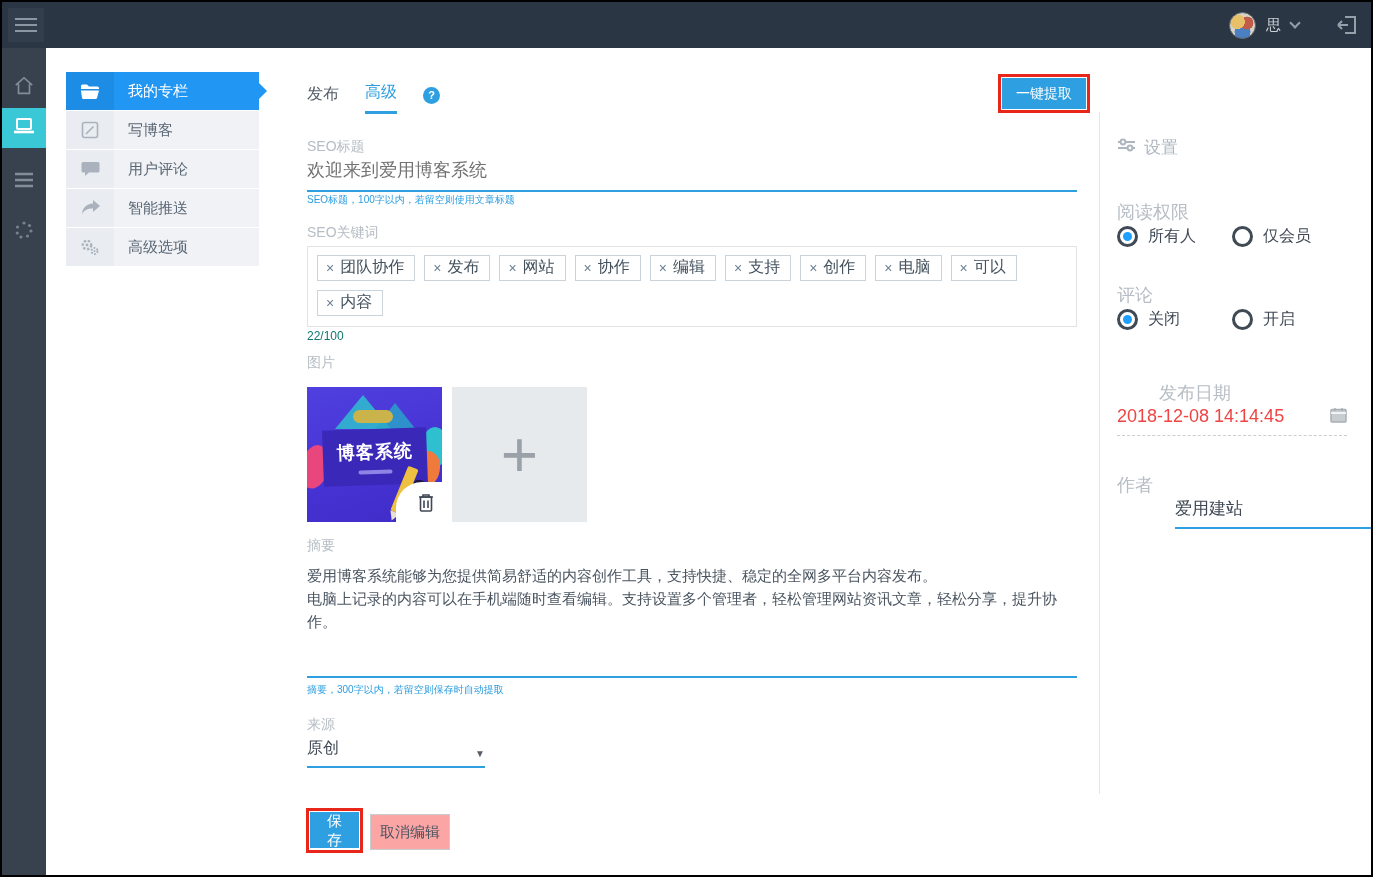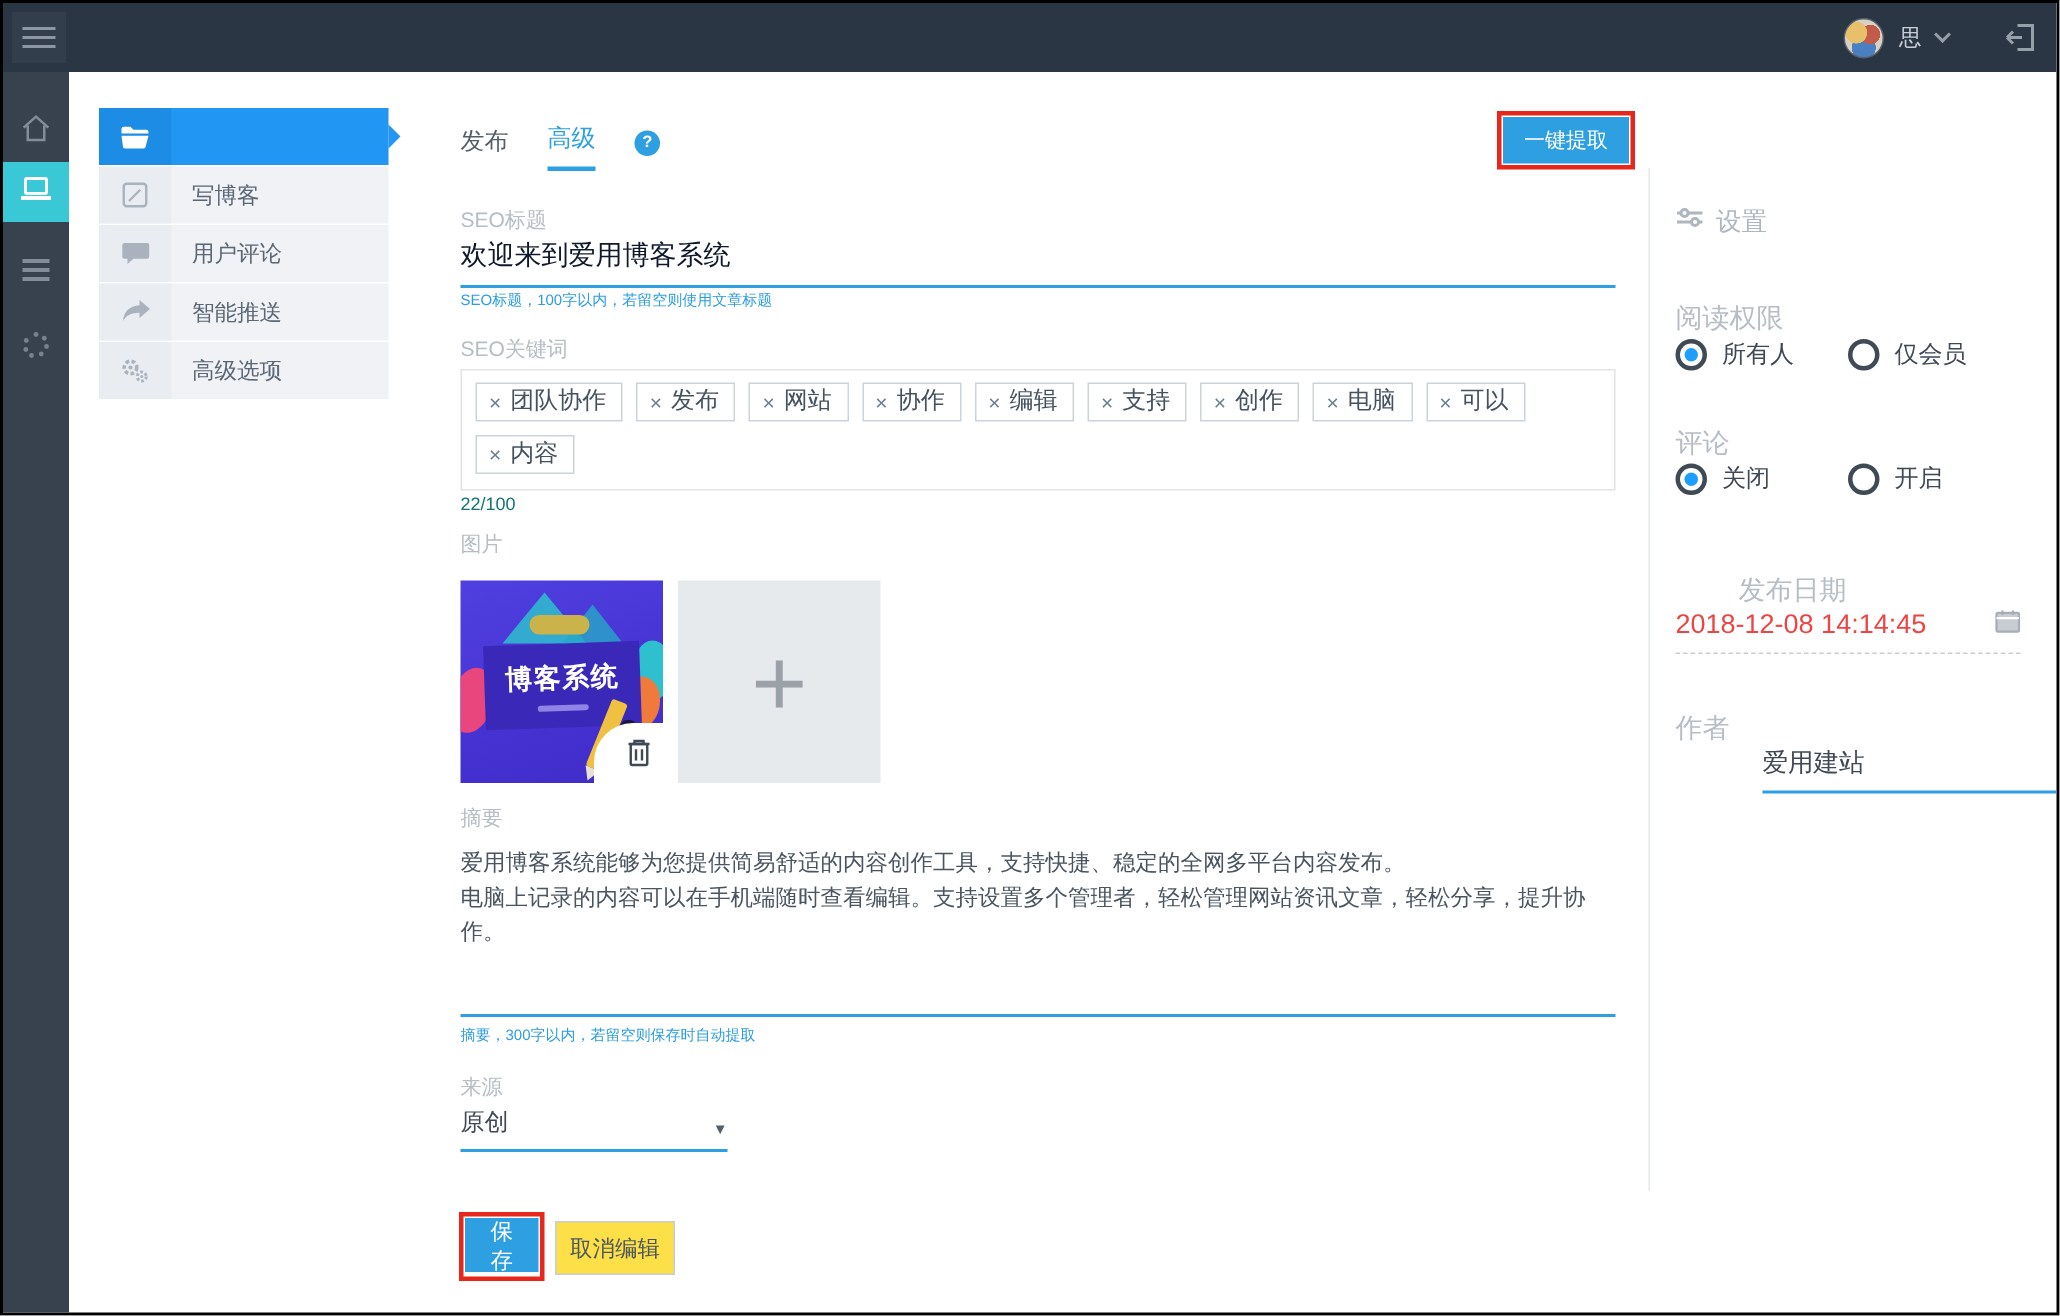--- a/index.html
+++ b/index.html
@@ -42,21 +42,21 @@
   .tabs { position:absolute; left:305px; top:80px; display:flex; align-items:center; gap:26px; }
   .tab { font-size:16px; color:#555e68; cursor:pointer; padding-bottom:8px; }
   .tab.active { color:#2e9fe0; border-bottom:3px solid #2e9fe0; }
   .help { width:17px; height:17px; border-radius:50%; background:#2e9fe0; color:#fff; font-size:11px; font-weight:bold; display:flex; align-items:center; justify-content:center; margin-bottom:6px; cursor:pointer; }
 
   .red-box { border:3px solid #e8261a; position:absolute; padding:1px; }
   .extract-wrap { left:996px; top:72px; }
   .btn-blue { background:#2e9fe0; color:#fff; border:none; font-size:14px; padding:0 14px; height:31px; cursor:pointer; font-family:inherit; }
 
   .f-label { position:absolute; left:305px; font-size:14px; color:#b6bdc4; }
-  .seo-title-value { position:absolute; left:305px; top:156px; width:770px; font-size:18px; color:#0f172a; border-bottom:2px solid #2e9fe0; padding-bottom:8px; }
+  .seo-title-value { position:absolute; left:305px; top:156px; width:770px; font-size:18px; color:#737373; border-bottom:2px solid #2e9fe0; padding-bottom:8px; }
   .hint { position:absolute; left:305px; font-size:10px; color:#2b9de0; }
 
   .kw-box { position:absolute; left:305px; top:244px; width:770px; height:81px; border:1px solid #e3e3e3; padding:8px 9px; display:flex; flex-wrap:wrap; align-content:flex-start; gap:9px; }
   .tag { display:flex; align-items:center; gap:6px; border:1px solid #ccd4db; padding:2px 10px 3px 8px; font-size:16px; color:#44525e; height:26px; cursor:default; }
   .tag .x { color:#6a7f92; font-size:14px; cursor:pointer; }
   .kw-count { position:absolute; left:305px; top:327px; font-size:12px; color:#0f766e; }
 
   .thumb { position:absolute; left:305px; top:385px; width:135px; height:135px; background:linear-gradient(160deg,#5040e0 0%,#4632d2 60%,#3f2bc6 100%); overflow:hidden; cursor:pointer; }
   .t-mtn1 { position:absolute; left:28px; top:8px; width:0; height:0; border-left:28px solid transparent; border-right:28px solid transparent; border-bottom:34px solid #2fc0cf; opacity:.85; }
   .t-mtn2 { position:absolute; left:66px; top:16px; width:0; height:0; border-left:22px solid transparent; border-right:22px solid transparent; border-bottom:28px solid #28a8c8; opacity:.8; }
@@ -77,21 +77,21 @@
 
   .summary-text { position:absolute; left:305px; top:562px; width:772px; font-size:15px; color:#4a5560; line-height:23px; }
   .summary-line { position:absolute; left:305px; top:674px; width:770px; border-bottom:2px solid #2e9fe0; }
 
   .select-field { position:absolute; display:flex; justify-content:space-between; align-items:flex-end; border-bottom:2px solid #2e9fe0; padding-bottom:7px; cursor:pointer; }
   .select-field .val { font-size:16px; color:#3f4854; }
   .select-field .arr { font-size:10px; color:#555e68; }
 
   .save-wrap { left:304px; top:806px; }
   .btn-save { width:49px; height:36px; font-size:15px; letter-spacing:4px; padding:0 0 0 4px; }
-  .btn-cancel { position:absolute; left:368px; top:812px; width:80px; height:36px; background:#fde047; border:1px solid #c8cdd2; color:#4a5560; font-size:15px; cursor:pointer; font-family:inherit; }
+  .btn-cancel { position:absolute; left:368px; top:812px; width:80px; height:36px; background:#fca5a5; border:1px solid #c8cdd2; color:#4a5560; font-size:15px; cursor:pointer; font-family:inherit; }
 
   
   .divider { position:absolute; left:1097px; top:110px; width:1px; height:682px; background:#e4e7ea; }
   .settings-title { position:absolute; left:1115px; top:134px; display:flex; align-items:center; gap:8px; font-size:17px; color:#aeb6bf; }
   .s-label { position:absolute; left:1115px; font-size:18px; color:#b6bdc4; }
   .radio-row { position:absolute; left:1115px; display:flex; gap:36px; }
   .radio { display:flex; align-items:center; gap:10px; cursor:pointer; }
   .rdot { width:21px; height:21px; border-radius:50%; border:3px solid #3f4a55; display:flex; align-items:center; justify-content:center; background:#fff; }
   .radio.selected .rdot::after { content:""; width:9px; height:9px; border-radius:50%; background:#1e9fff; }
   .radio .rlb { font-size:16px; color:#3f4854; }
@@ -161,20 +161,21 @@
   </div>
 
   <div class="menu">
     <div class="menu-item active">
       <span class="ic">
         <svg width="20" height="17" viewBox="0 0 20 17" fill="#fff">
             <path d="M1 3 Q1 1.5 2.5 1.5 H7 L9 3.5 H17.5 Q19 3.5 19 5 V6 H1 Z"></path>
             <path d="M1 7.5 H19 L17 15 Q16.7 16 15.5 16 H3.5 Q2.3 16 2 15 Z"></path>
           </svg>
       </span>
+      <span class="lb">我的专栏</span>
     </div>
     <div class="menu-item">
       <span class="ic">
         <svg width="18" height="18" viewBox="0 0 18 18" fill="none" stroke="#aab3bd" stroke-width="1.6">
             <rect x="1.5" y="1.5" width="15" height="15" rx="2"></rect>
             <path d="M5.5 12.5 L12.5 5.5 M5.5 12.5 L5 13"></path>
           </svg>
       </span>
       <span class="lb">写博客</span>
     </div>

